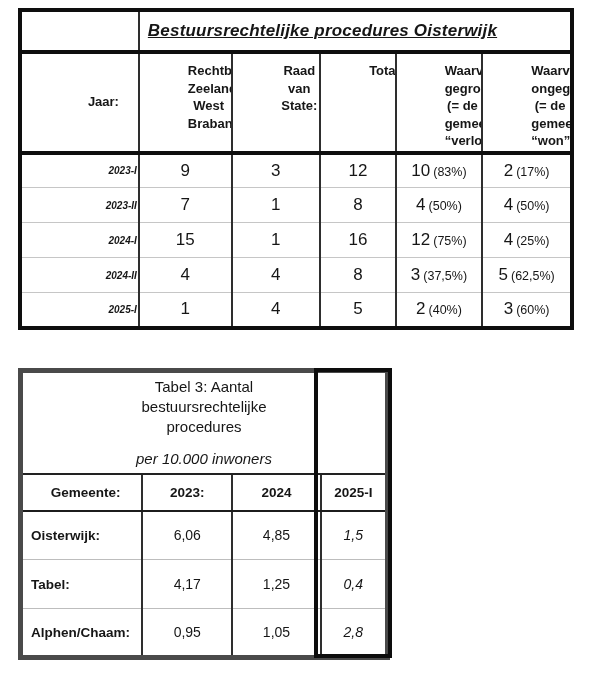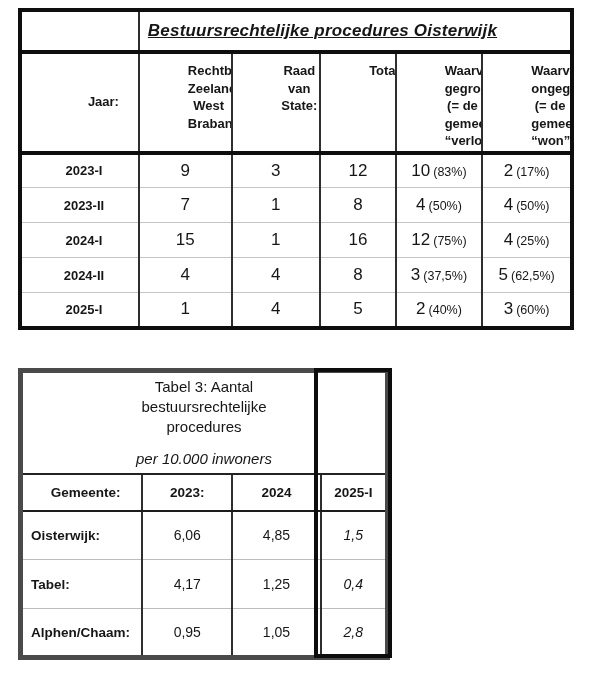--- a/index.html
+++ b/index.html
@@ -62,24 +62,25 @@
   }
 
   tr.t1-data { height: 35px; }
   tr.t1-data td {
     border-top: 1px solid #c6c6c6;
     font-size: 17px;
     text-align: center;
     vertical-align: middle;
   }
   tr.t1-data td.rowlabel {
-    font-size: 13px;
-    font-weight: bold;
-    text-align: center;
+    font-size: 10px;
+    font-weight: bold;
+    text-align: right;
     padding-left: 9px;
+    font-style: italic;
   }
   .pct { font-size: 12.5px; margin-left: 3px; }
 
   
   .t2wrap {
     position: absolute;
     left: 18px;
     top: 368px;
     width: 372px;
     height: 294px;

